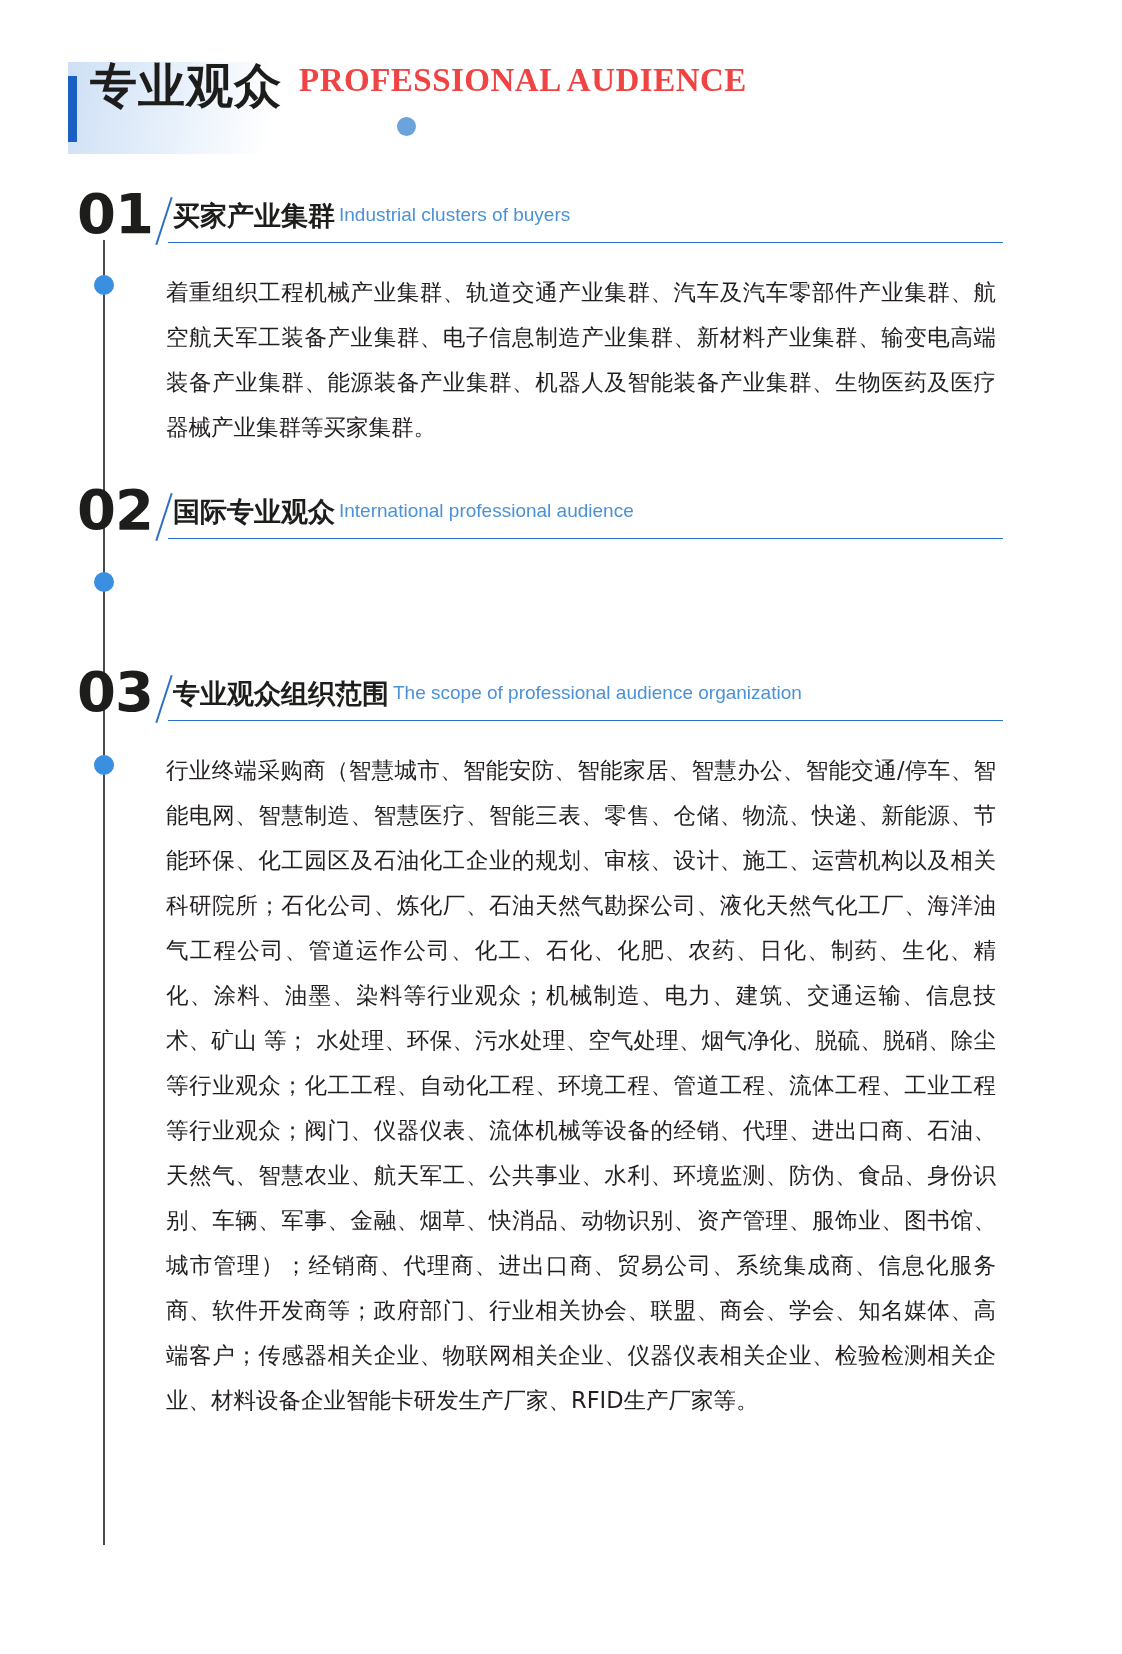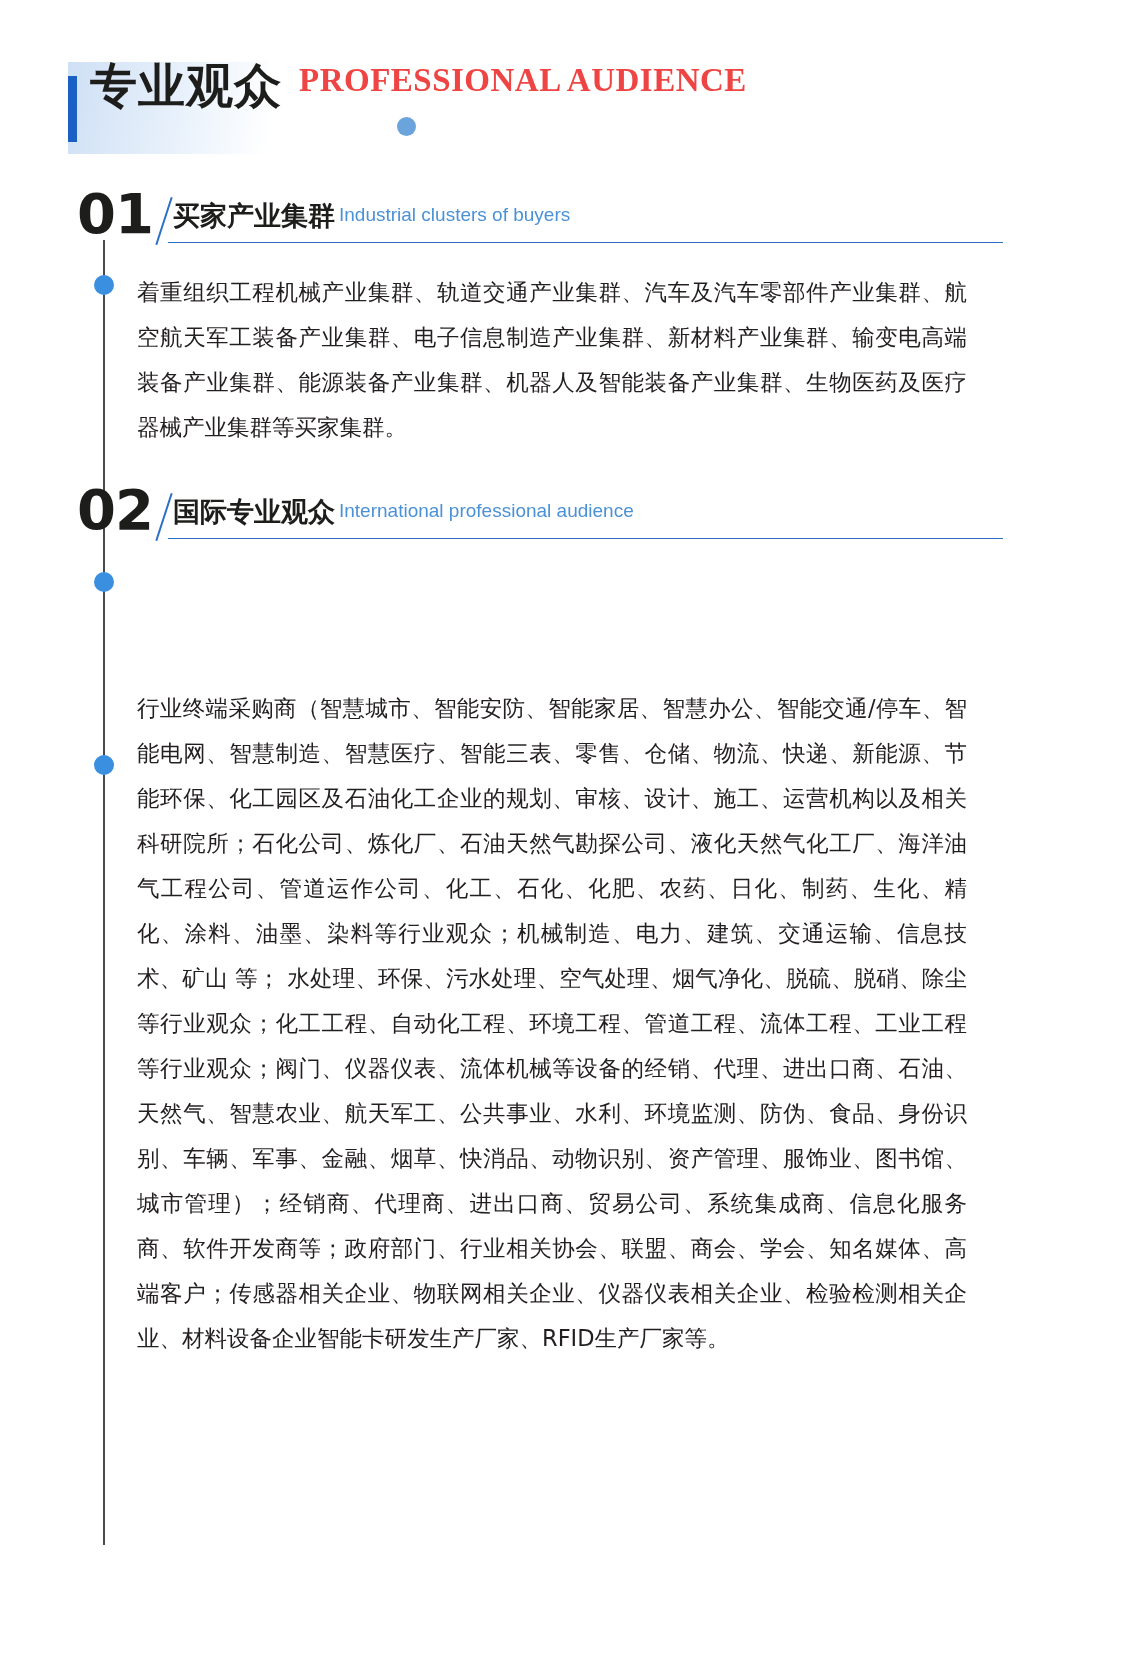--- a/index.html
+++ b/index.html
@@ -150,21 +150,21 @@
   }
   .sec-underline {
     position: absolute;
     left: 100px;
     top: 48px;
     right: 0;
     height: 1px;
     background: #2c6fc7;
   }
   .sec-body {
-    margin-left: 69px;
+    margin-left: 98px;
     margin-top: 14px;
     width: 830px;
     font-family: "DejaVu Sans", "Liberation Sans", sans-serif;
     font-size: 22.5px;
     line-height: 45px;
     color: #231f20;
     text-align: justify;
     text-justify: inter-ideograph;
     letter-spacing: 0px;
   }
@@ -206,16 +206,25 @@
       <div class="sec-slash"></div>
       <div class="sec-title-wrap">
         <div class="sec-title-cn">国际专业观众</div>
         <div class="sec-title-en">International professional audience</div>
       </div>
       <div class="sec-underline"></div>
     </div>
   </div>
 
   <div class="section" style="top:672px">
+    <div class="sec-head">
+      <div class="sec-num">03</div>
+      <div class="sec-slash"></div>
+      <div class="sec-title-wrap">
+        <div class="sec-title-cn">专业观众组织范围</div>
+        <div class="sec-title-en">The scope of professional audience organization</div>
+      </div>
+      <div class="sec-underline"></div>
+    </div>
     <div class="sec-body">行业终端采购商（智慧城市、智能安防、智能家居、智慧办公、智能交通/停车、智能电网、智慧制造、智慧医疗、智能三表、零售、仓储、物流、快递、新能源、节能环保、化工园区及石油化工企业的规划、审核、设计、施工、运营机构以及相关科研院所；石化公司、炼化厂、石油天然气勘探公司、液化天然气化工厂、海洋油气工程公司、管道运作公司、化工、石化、化肥、农药、日化、制药、生化、精化、涂料、油墨、染料等行业观众；机械制造、电力、建筑、交通运输、信息技术、矿山 等；  水处理、环保、污水处理、空气处理、烟气净化、脱硫、脱硝、除尘等行业观众；化工工程、自动化工程、环境工程、管道工程、流体工程、工业工程等行业观众；阀门、仪器仪表、流体机械等设备的经销、代理、进出口商、石油、天然气、智慧农业、航天军工、公共事业、水利、环境监测、防伪、食品、身份识别、车辆、军事、金融、烟草、快消品、动物识别、资产管理、服饰业、图书馆、城市管理）；经销商、代理商、进出口商、贸易公司、系统集成商、信息化服务商、软件开发商等；政府部门、行业相关协会、联盟、商会、学会、知名媒体、高端客户；传感器相关企业、物联网相关企业、仪器仪表相关企业、检验检测相关企业、材料设备企业智能卡研发生产厂家、RFID生产厂家等。</div>
   </div>
 
 </div>
 
 </body></html>

